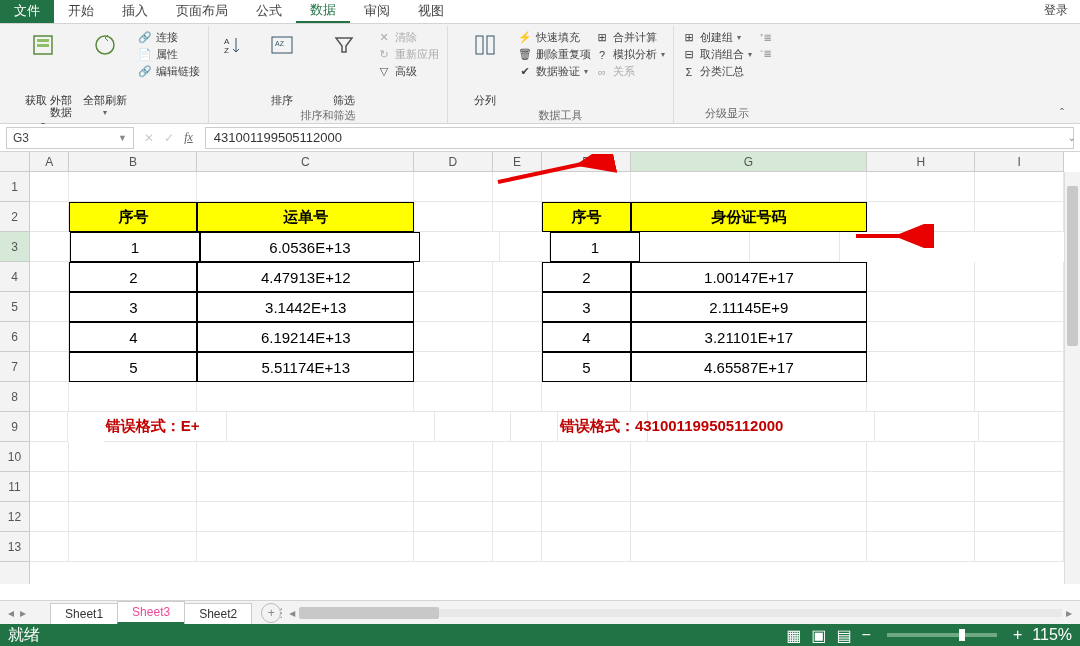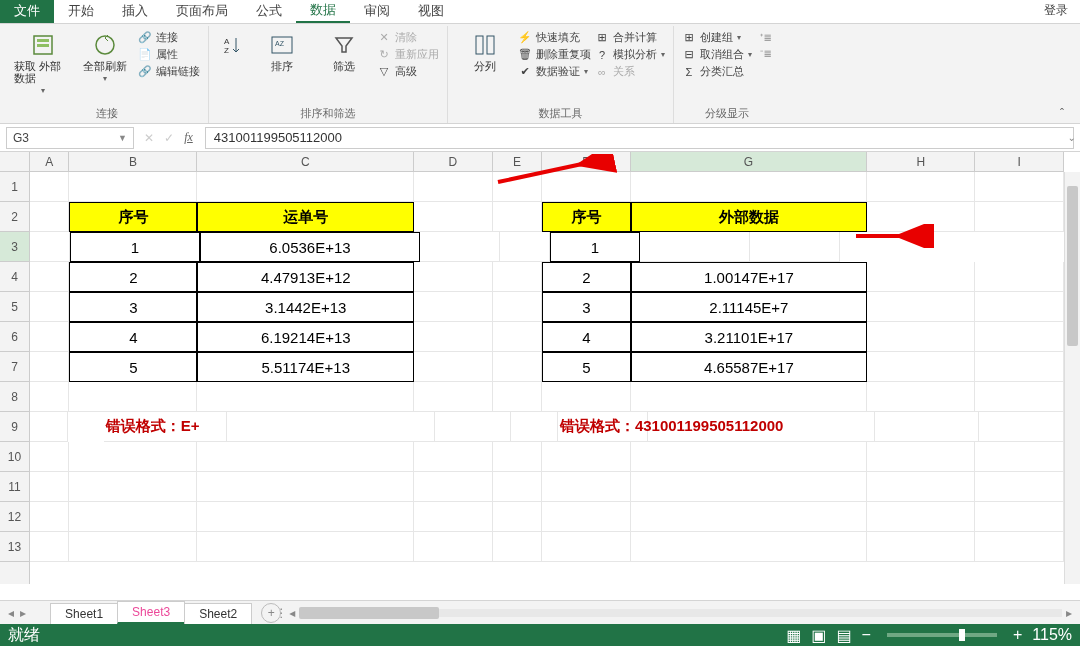--- a/index.html
+++ b/index.html
@@ -8,21 +8,21 @@
   .file-btn { background: #217346; color: #fff; padding: 4px 14px; height: 24px; display: flex; align-items: center; }
   .tab { padding: 4px 14px; color: #444; cursor: pointer; height: 24px; display: flex; align-items: center; }
   .tab.active { color: #217346; border-bottom: 2px solid #217346; }
   .login { margin-left: auto; padding: 4px 12px; color: #444; font-size: 12px; }
   .ribbon { background: #f3f3f3; height: 100px; display: flex; border-bottom: 1px solid #d4d4d4; padding: 2px 6px 0 6px; position: relative; }
   .rgroup { display: flex; flex-direction: column; align-items: center; border-right: 1px solid #ddd; padding: 0 8px; }
   .rgroup .body { display: flex; gap: 4px; flex: 1; align-items: flex-start; padding-top: 4px; }
   .rgroup .label { color: #666; font-size: 11px; padding: 2px 0 2px 0; text-align: center; width: 100%; }
   .rbtn-big { display: flex; flex-direction: column; align-items: center; justify-content: flex-start; width: 58px; font-size: 11px; color: #333; gap: 2px; padding-top: 2px; }
   .ricon { width: 26px; height: 26px; display: flex; align-items: center; justify-content: center; }
-  .rbtn-big .txt { text-align: left; line-height: 1.1; }
+  .rbtn-big .txt { text-align: right; line-height: 1.1; margin-top: 34px; }
   .rlist { display: flex; flex-direction: column; gap: 2px; font-size: 11px; color: #444; }
   .rlist .row { display: flex; align-items: center; gap: 4px; }
   .row-ic { width: 14px; height: 14px; display: inline-flex; align-items: center; justify-content: center; }
   .collapse-ribbon { position: absolute; right: 6px; bottom: 2px; width: 14px; height: 14px; color: #666; }
   .formula-bar { display: flex; align-items: center; height: 28px; border-bottom: 1px solid #d4d4d4; background: #fff; padding-left: 2px; position: relative; }
   .name-box { width: 128px; height: 22px; border: 1px solid #ccc; margin: 2px 4px; background: #fff; display: flex; align-items: center; padding: 0 6px; font-size: 12px; color: #444; }
   .name-box .dd { margin-left: auto; color: #888; font-size: 9px; }
   .fx-btns { display: flex; align-items: center; gap: 10px; color: #888; padding: 0 6px; }
   .fx-btns .fx { font-style: italic; font-family: "Times New Roman", serif; color: #666; text-decoration: underline; }
   .formula-input { flex: 1; border: 1px solid #ccc; height: 22px; margin: 2px 6px 2px 6px; padding: 0 8px; font-size: 13px; color: #333; display: flex; align-items: center; }
@@ -303,21 +303,21 @@
           <div class="cell" style="width: 110px;"></div>
           <div class="cell" style="width: 90px;"></div>
         </div>
         <div class="crow">
           <div class="cell" style="width: 40px;"></div>
           <div class="cell hdr-cell" style="width: 130px;">序号</div>
           <div class="cell hdr-cell" style="width: 220px;">运单号</div>
           <div class="cell" style="width: 80px;"></div>
           <div class="cell" style="width: 50px;"></div>
           <div class="cell hdr-cell" style="width: 90px;">序号</div>
-          <div class="cell hdr-cell" style="width: 240px;">外部数据</div>
+          <div class="cell hdr-cell" style="width: 240px;">身份证号码</div>
           <div class="cell" style="width: 110px;"></div>
           <div class="cell" style="width: 90px;"></div>
         </div>
         <div class="crow">
           <div class="cell" style="width: 40px;"></div>
           <div class="cell tbl-cell" style="width: 130px;">1</div>
           <div class="cell tbl-cell" style="width: 220px;">6.0536E+13</div>
           <div class="cell" style="width: 80px;"></div>
           <div class="cell" style="width: 50px;"></div>
           <div class="cell tbl-cell" style="width: 90px;">1</div>
@@ -335,21 +335,21 @@
           <div class="cell" style="width: 110px;"></div>
           <div class="cell" style="width: 90px;"></div>
         </div>
         <div class="crow">
           <div class="cell" style="width: 40px;"></div>
           <div class="cell tbl-cell" style="width: 130px;">3</div>
           <div class="cell tbl-cell" style="width: 220px;">3.1442E+13</div>
           <div class="cell" style="width: 80px;"></div>
           <div class="cell" style="width: 50px;"></div>
           <div class="cell tbl-cell" style="width: 90px;">3</div>
-          <div class="cell tbl-cell" style="width: 240px;">2.11145E+7</div>
+          <div class="cell tbl-cell" style="width: 240px;">2.11145E+9</div>
           <div class="cell" style="width: 110px;"></div>
           <div class="cell" style="width: 90px;"></div>
         </div>
         <div class="crow">
           <div class="cell" style="width: 40px;"></div>
           <div class="cell tbl-cell" style="width: 130px;">4</div>
           <div class="cell tbl-cell" style="width: 220px;">6.19214E+13</div>
           <div class="cell" style="width: 80px;"></div>
           <div class="cell" style="width: 50px;"></div>
           <div class="cell tbl-cell" style="width: 90px;">4</div>

